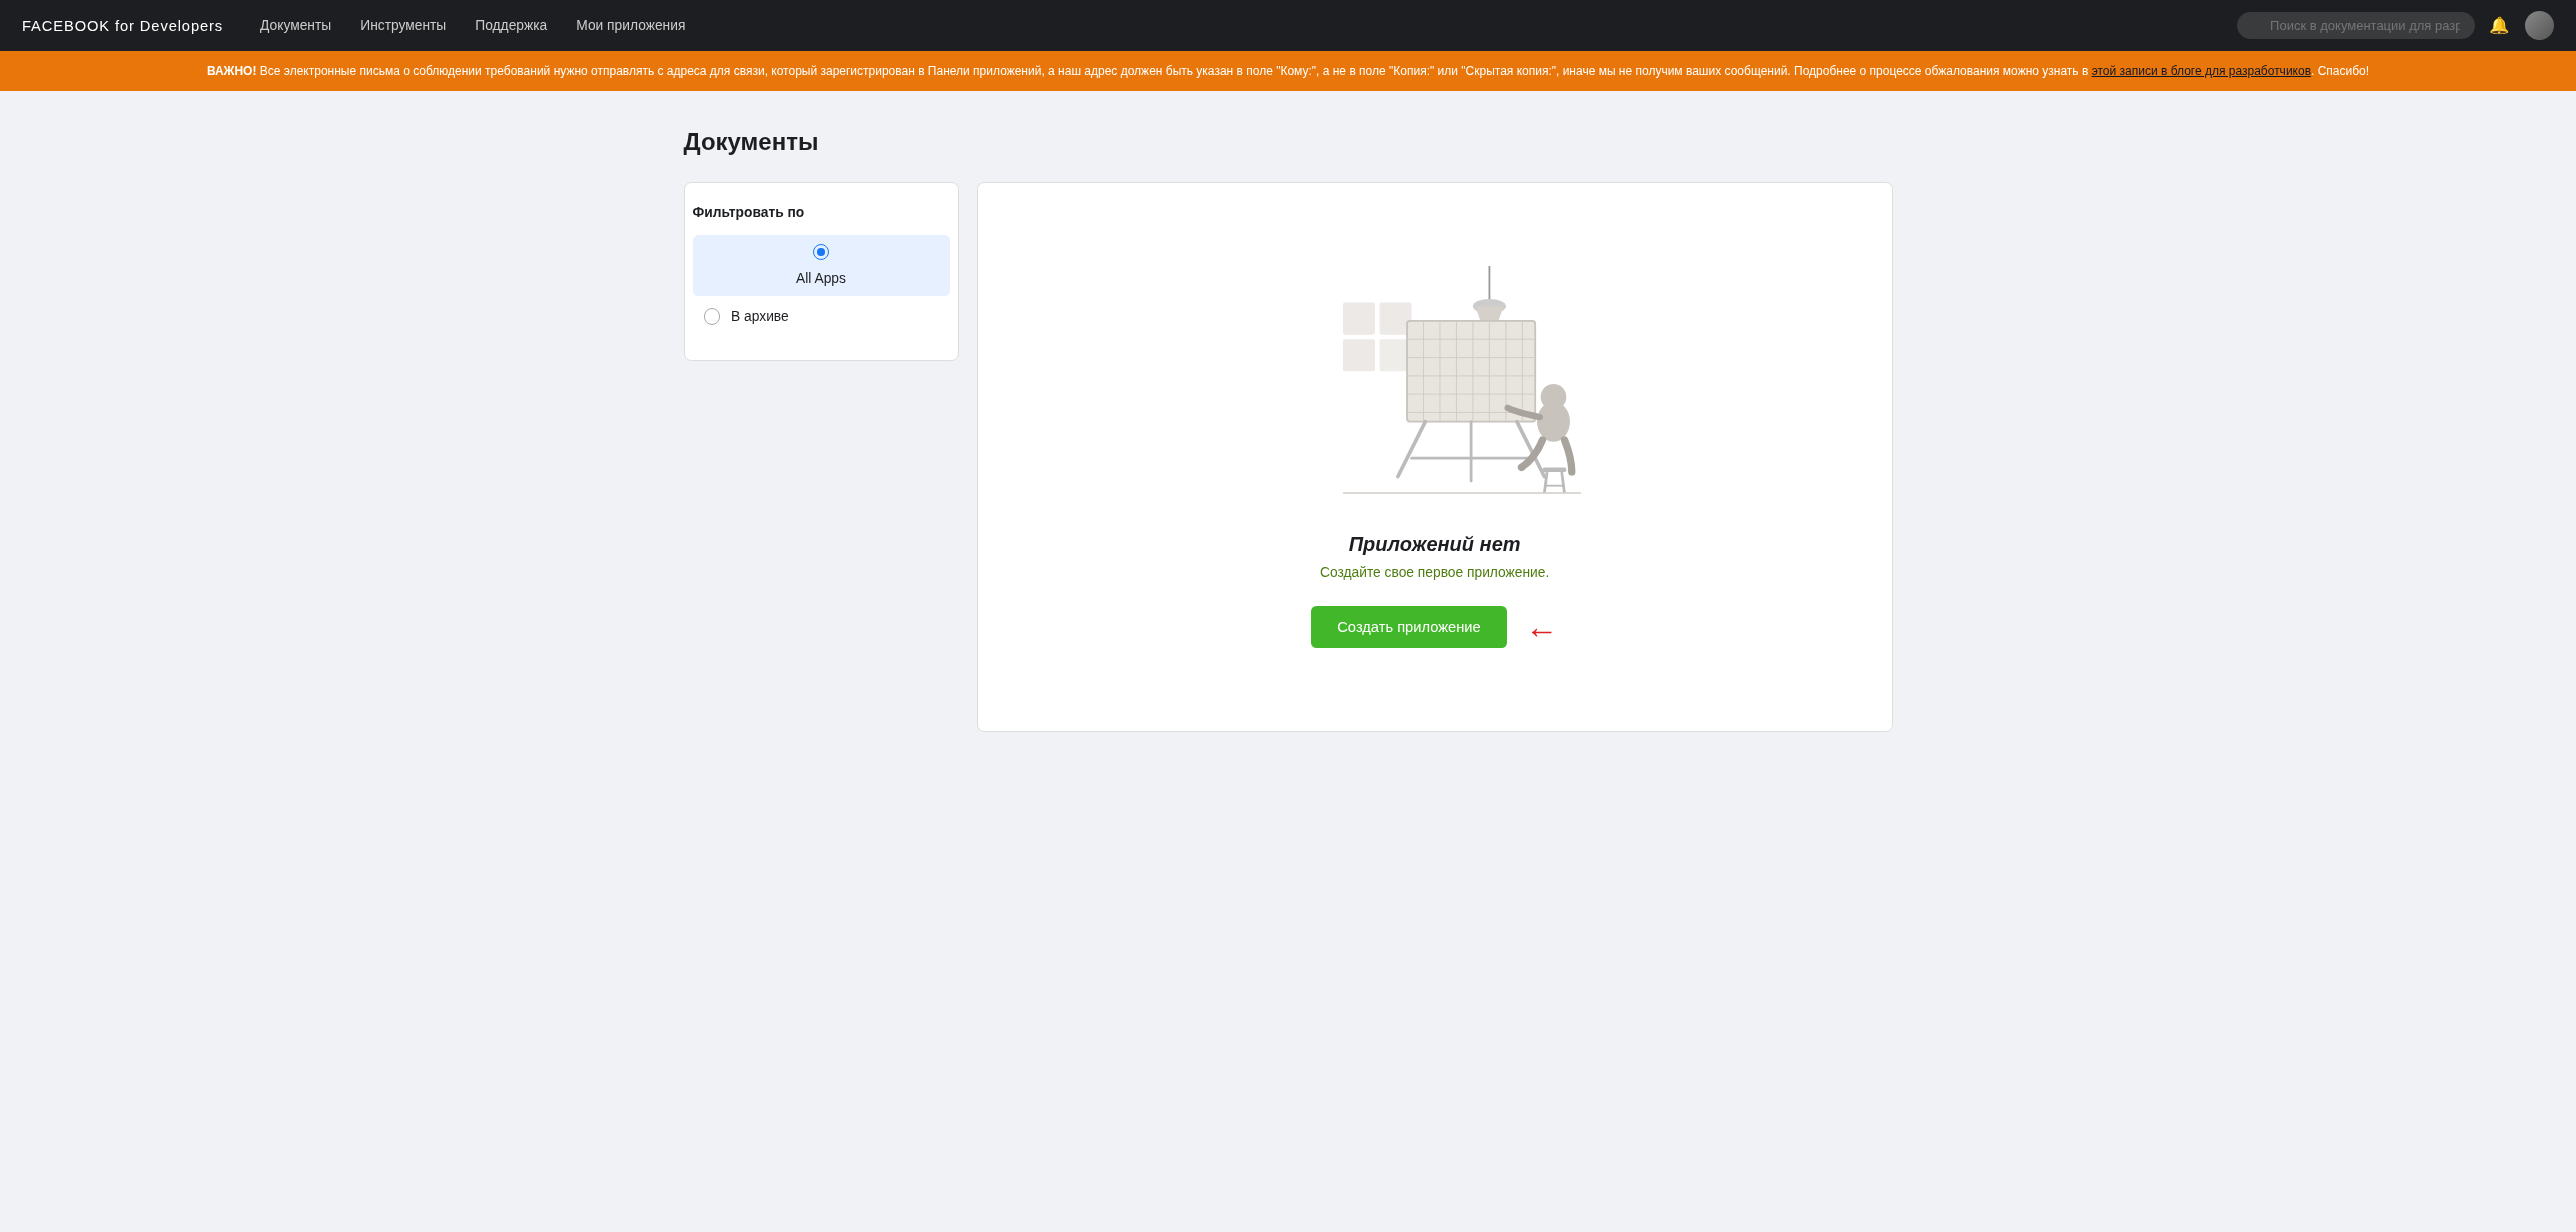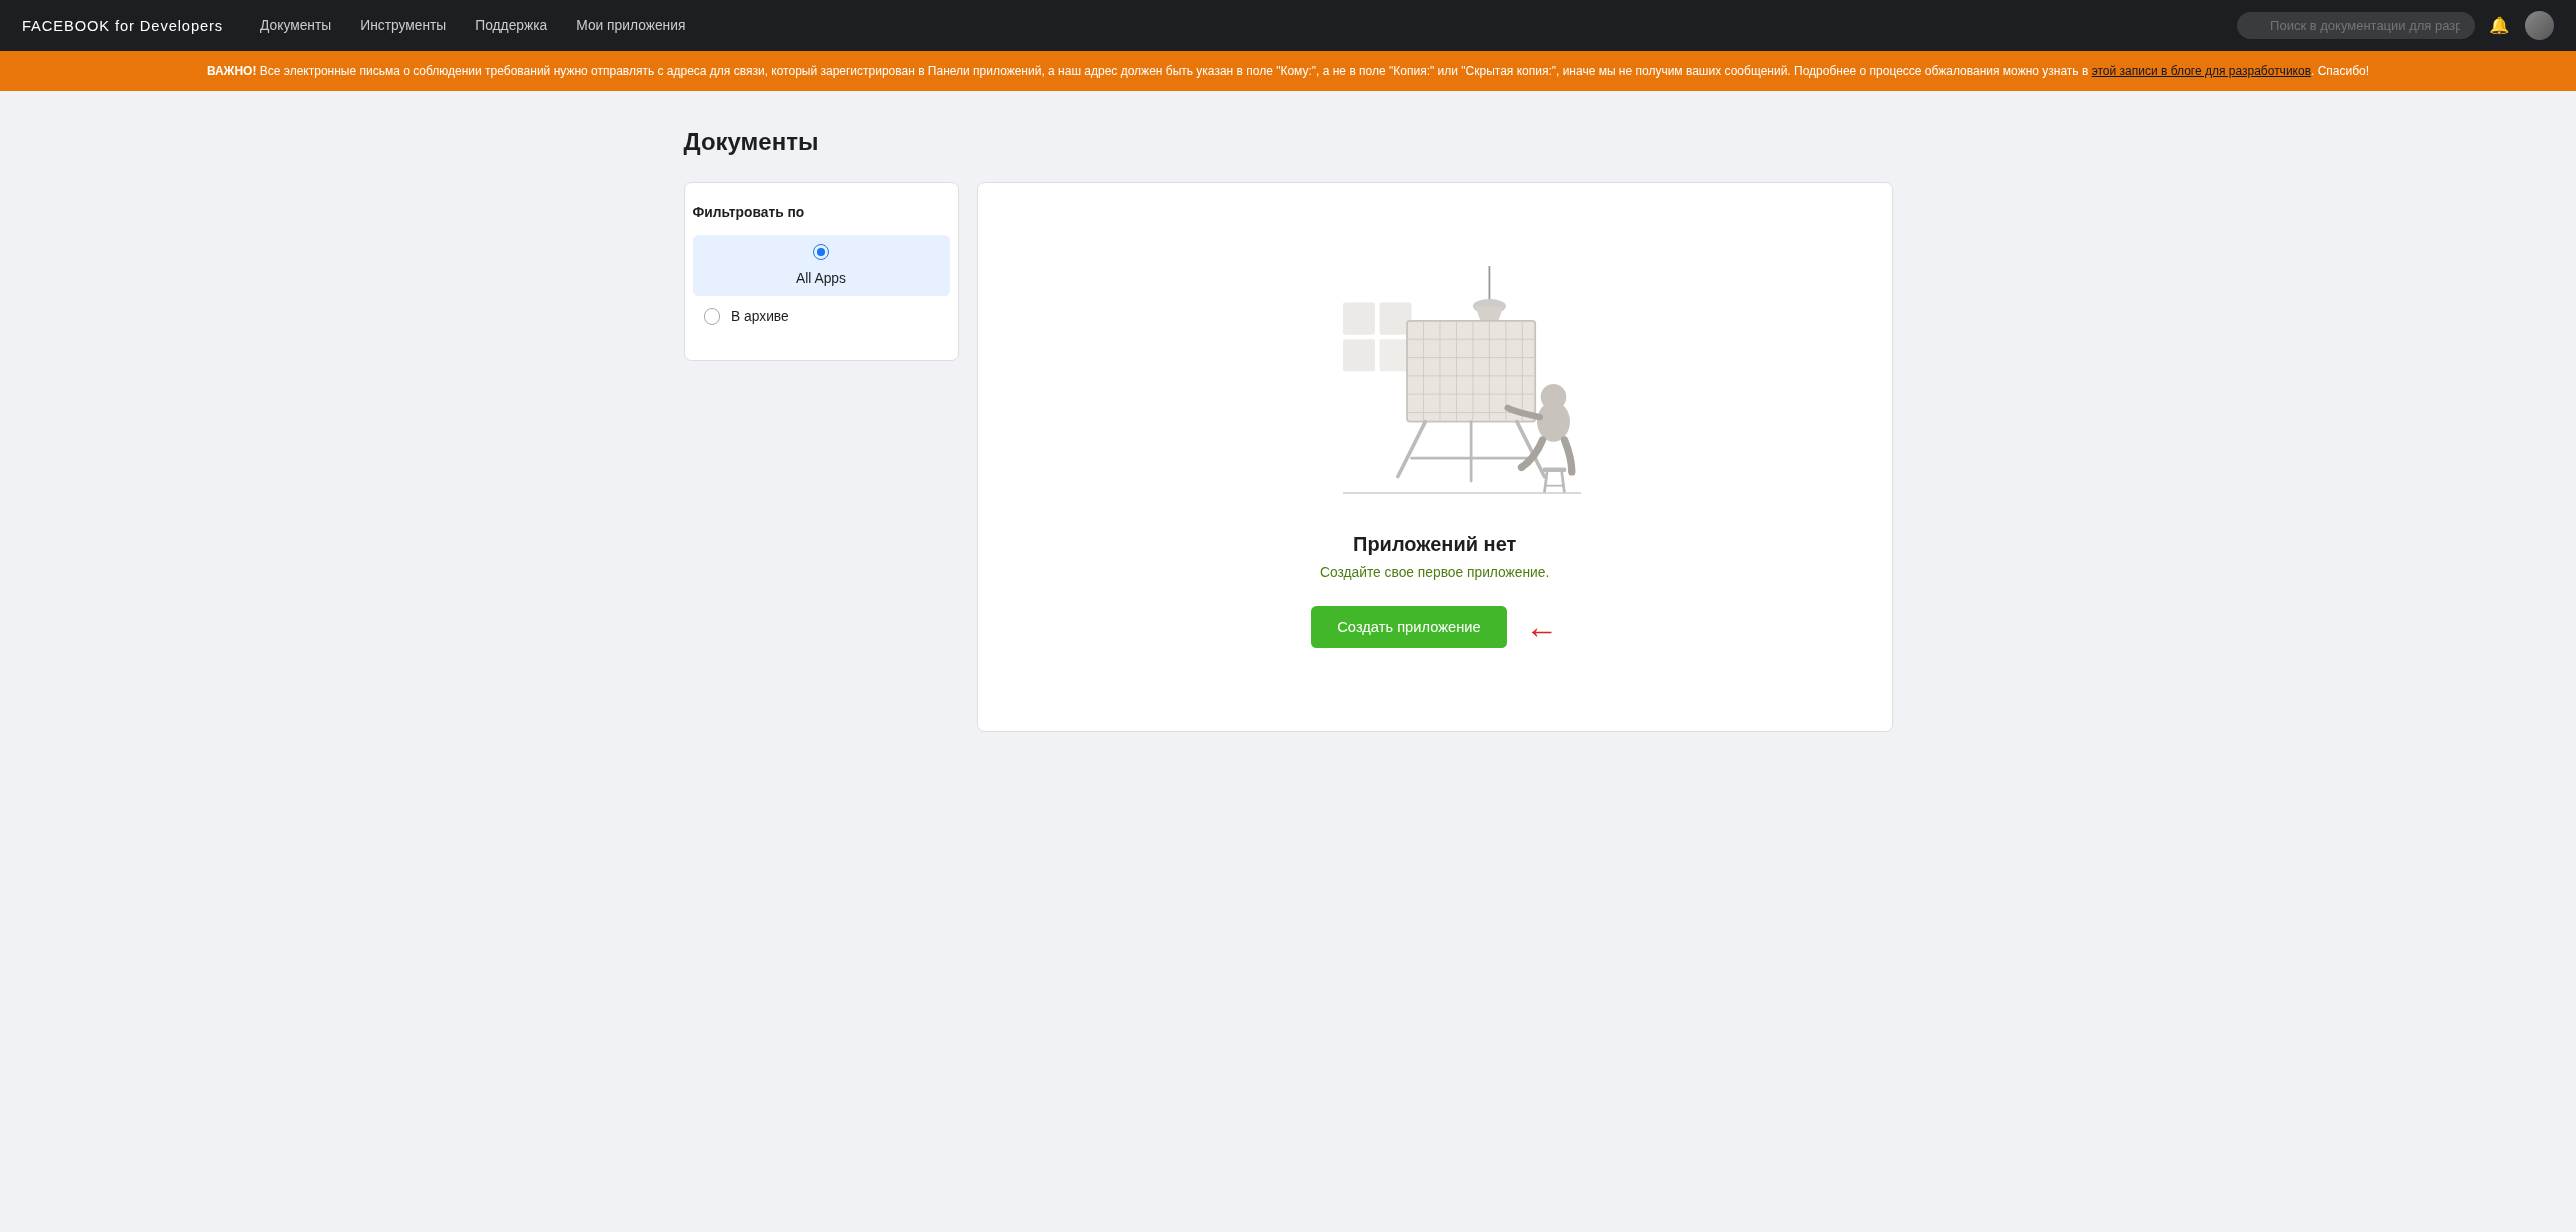--- a/index.html
+++ b/index.html
@@ -196,20 +196,21 @@
       height: 238px;
       margin-bottom: 29px;
     }
 
     .empty-title {
       font-size: 20px;
       font-weight: 700;
       color: #1c1e21;
       margin-bottom: 9.2px;
       text-align: left;
+      font-style: italic;
     }
 
     .empty-subtitle {
       font-size: 13.8px;
       color: #4d7c0f;
       margin-bottom: 26px;
       text-align: center;
     }
 
     .create-btn-wrapper {

